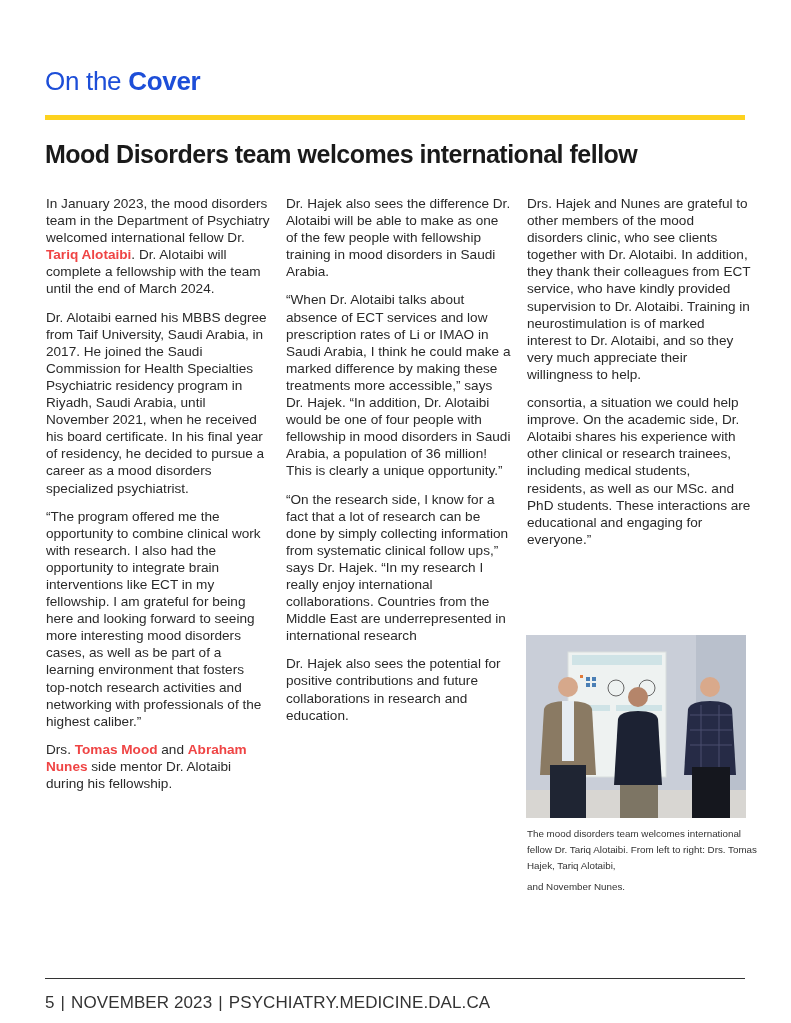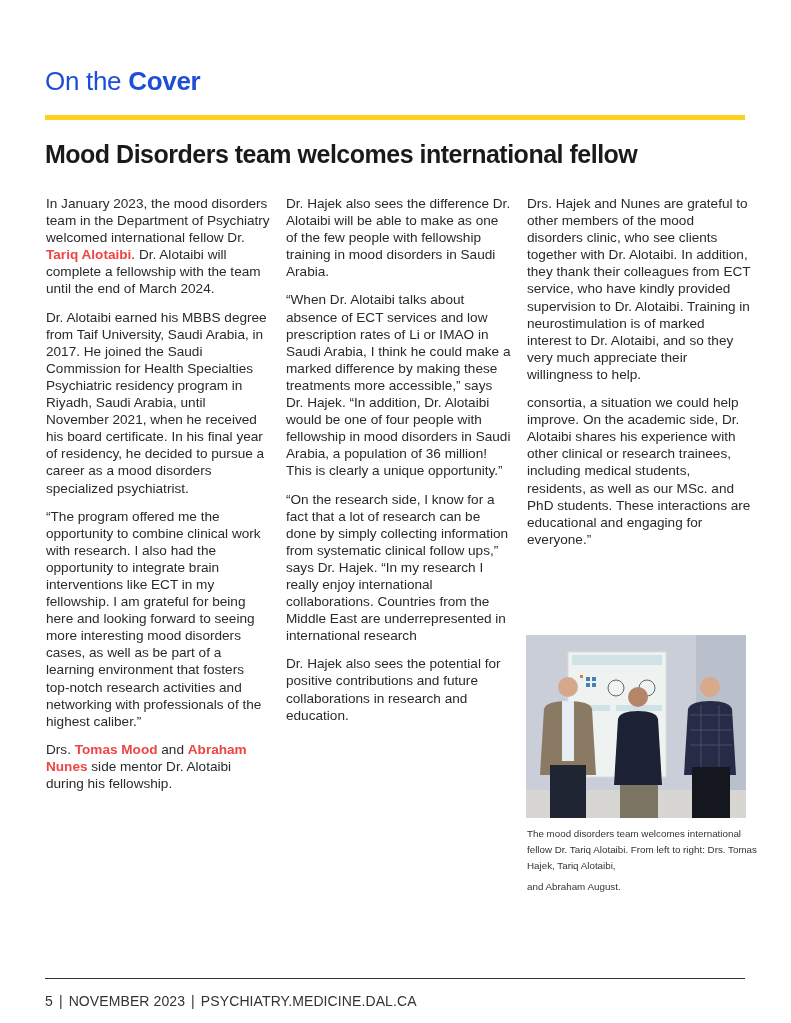--- a/index.html
+++ b/index.html
@@ -11,21 +11,21 @@
   .col { position: absolute; top: 195px; width: 225px; font-size: 13.6px; line-height: 17.1px; color: #2a2a2a; }
   .col p { margin: 0 0 11px 0; }
   .col1 { left: 46px; }
   .col2 { left: 286px; }
   .col3 { left: 527px; }
   .col b { font-weight: bold; color: #ef4444; }
   .photo { position: absolute; left: 526px; top: 635px; width: 220px; height: 183px; overflow: hidden; background: #cdd3db; }
   .caption { position: absolute; left: 527px; top: 826px; width: 230px; font-size: 9.8px; line-height: 16px; color: #333; }
   .caption .last { margin-top: 5px; display: block; }
   .footer-rule { position: absolute; left: 45px; top: 978px; width: 700px; height: 1px; background: #333; }
-  .footer { position: absolute; left: 45px; top: 993px; font-size: 14px; color: #333; letter-spacing: 0.1px; }
+  .footer { position: absolute; left: 45px; top: 993px; font-size: 17px; color: #333; letter-spacing: 0.1px; }
   .footer .sep { margin: 0 6px; }
 </style>
 </head>
 <body>
 
 <div class="section-label"><span>On the</span> <b>Cover</b></div>
 <div class="yellow-rule"></div>
 <h1 class="headline">Mood Disorders team welcomes international fellow</h1>
 
 <div class="col col1">
@@ -75,19 +75,19 @@
 
     <circle cx="184" cy="52" r="10" fill="#d9a98b"></circle>
     <path d="M162 74 Q165 66 184 66 Q203 66 206 74 L210 140 L158 140 Z" fill="#262b46"></path>
     <path d="M164 80 L206 80 M164 95 L206 95 M164 110 L206 110 M175 70 L175 135 M193 70 L193 135" stroke="#4a4f6e" stroke-width="1"></path>
     <rect x="166" y="132" width="38" height="51" fill="#15171e"></rect>
   </svg>
 </div>
 
 <div class="caption">
   <span>The mood disorders team welcomes international fellow Dr. Tariq Alotaibi. From left to right: Drs. Tomas Hajek, Tariq Alotaibi,</span>
-  <span class="last">and Abraham August.</span>
+  <span class="last">and November Nunes.</span>
 </div>
 
 <div class="footer-rule"></div>
 <div class="footer">
   <span>5</span><span class="sep">|</span><span>NOVEMBER 2023</span><span class="sep">|</span><span>PSYCHIATRY.MEDICINE.DAL.CA</span>
 </div>
 
 </body></html>

